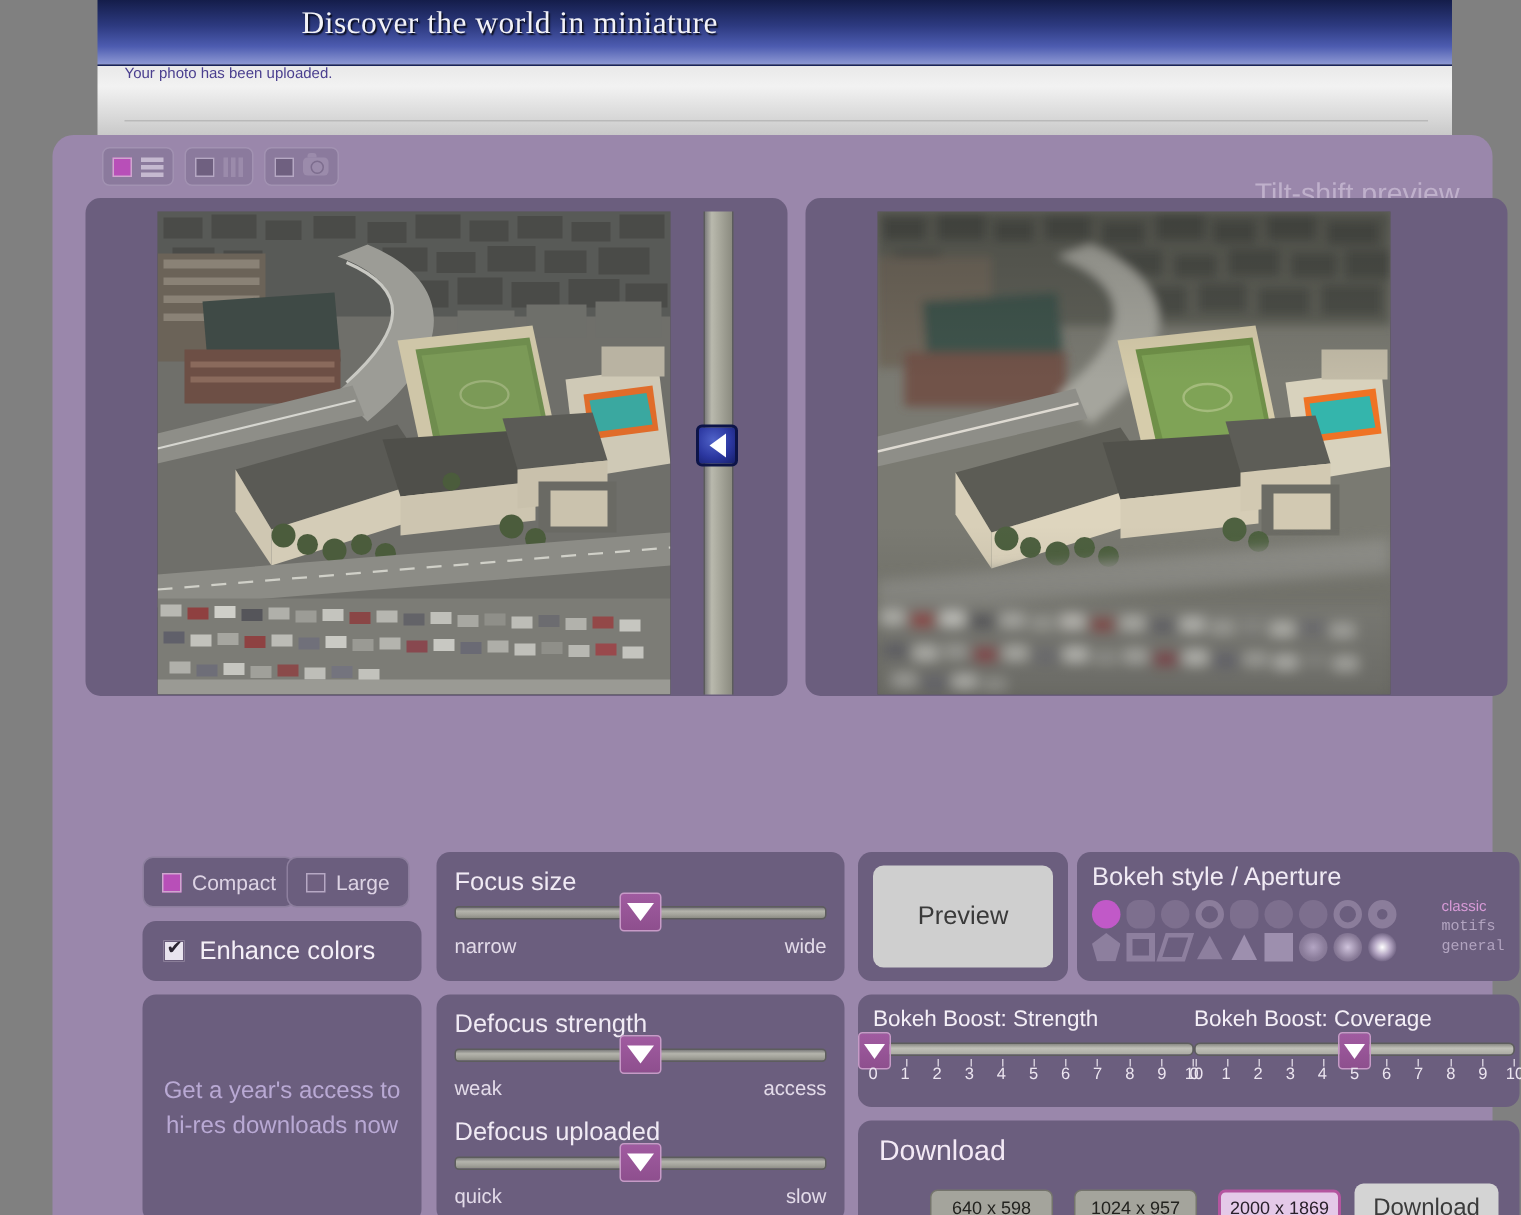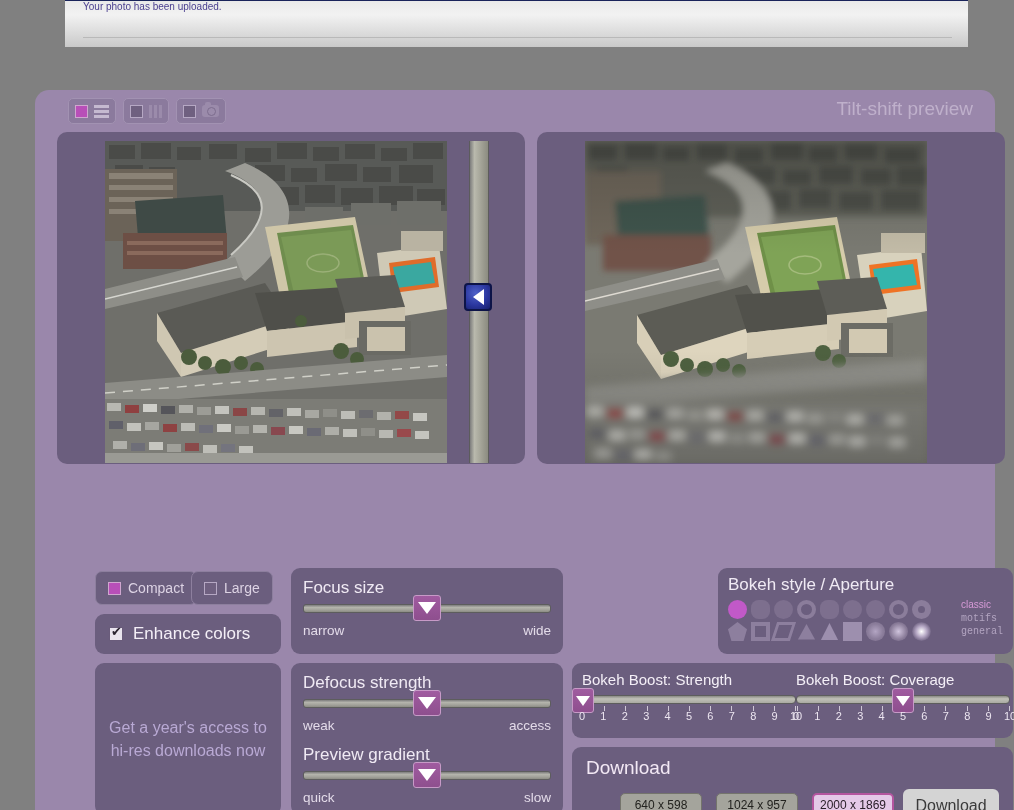--- a/index.html
+++ b/index.html
@@ -74,21 +74,21 @@
     content: ""; position: absolute; left: 5px; top: 2px;
     width: 7px; height: 7px; border-radius: 50%;
     border: 1.5px solid #7d6d8e;
   }
   .ico-cam::after {
     content: ""; position: absolute; left: 3px; top: -3px;
     width: 6px; height: 3px; border-radius: 2px 2px 0 0; background: #9b8bab;
   }
 
   #panel-title {
-    position: absolute; right: 22px; top: 8px;
+    position: absolute; right: 22px; top: 29px;
     font-size: 19px; color: #bfb0cb;
   }
 
   
   #img-row { position: absolute; left: 22px; top: 42px; display: flex; gap: 12px; }
   .img-card {
     background: #6b5e7e;
     border-radius: 10px;
     width: 468px; height: 332px;
     position: relative;
@@ -276,20 +276,23 @@
     position: absolute; right: 14px; top: 42px; width: 96px; height: 34px;
     background: #d4d4d4; border: none; border-radius: 6px;
     font-size: 16px; color: #3b3b3b; cursor: pointer;
     font-family: "Liberation Sans", sans-serif;
   }
 </style>
 </head>
 <body>
 
 <div id="banner-wrap">
+  <div id="banner">
+    <div id="banner-title">Discover the world in miniature</div>
+  </div>
   <div id="notice-bar">
     <div id="notice-text">Your photo has been uploaded.</div>
     <div id="notice-rule"></div>
   </div>
 </div>
 
 <div id="app">
 
   <div id="toolbar">
     <div class="tb-group">
@@ -623,33 +626,36 @@
     <div class="slider-row">
       <div class="track"></div>
       <div class="thumb" id="dstr-thumb" style="left: calc(50% - 14px);">
         <span class="dtri"></span>
       </div>
     </div>
     <div class="ends">
       <span>weak</span>
       <span>access</span>
     </div>
-    <div class="card-h" style="margin-top:12px">Preview gradient</div>
+    <div class="card-h" style="margin-top:12px">Defocus uploaded</div>
     <div class="slider-row">
       <div class="track"></div>
       <div class="thumb" id="dgrad-thumb" style="left: calc(50% - 14px);">
         <span class="dtri"></span>
       </div>
     </div>
     <div class="ends">
       <span>quick</span>
       <span>slow</span>
     </div>
   </div>
 
+  <div class="card" id="preview-card">
+    <button id="preview-btn">Preview</button>
+  </div>
 
   <div class="card" id="bokeh-card">
     <div class="card-h">Bokeh style / Aperture</div>
     <div id="bokeh-grid">
       <div class="bk-row">
         <span class="bk circ sel"></span>
         <span class="bk oct"></span>
         <span class="bk circ"></span>
         <span class="bk ring"></span>
         <span class="bk oct"></span>

